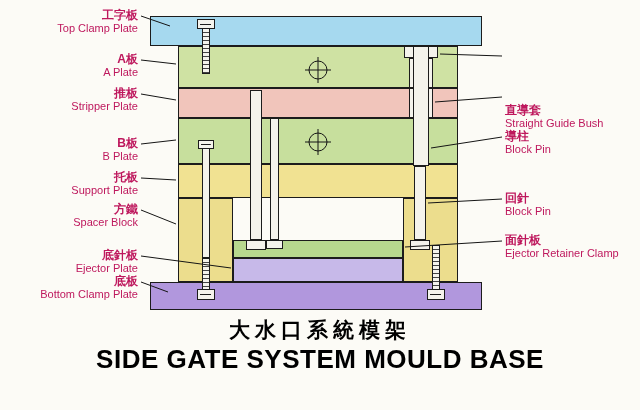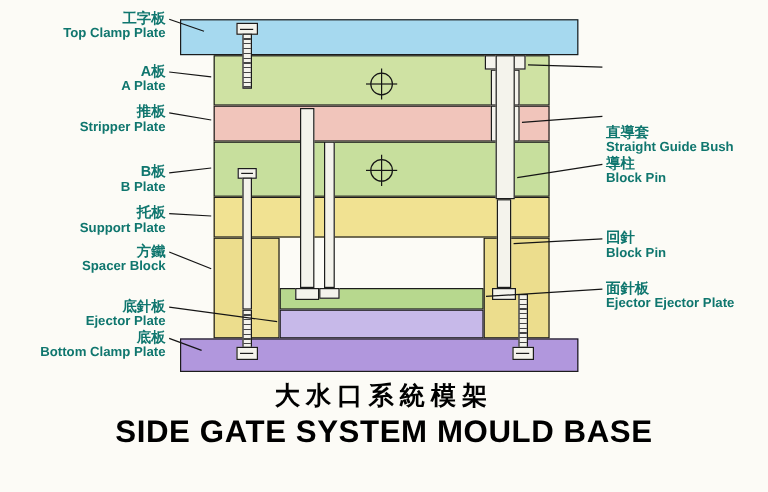--- a/index.html
+++ b/index.html
@@ -9,23 +9,23 @@
 
   
   .plate { position:absolute; border:1px solid #1c1c1c; z-index:1; }
   .pin   { position:absolute; border:1px solid #1c1c1c; z-index:2; background:#f4f3ec; }
   .threaded { background-image:repeating-linear-gradient(to bottom, transparent 0 3px, #444 3px 4px); }
   .bolt-head { background-image:linear-gradient(#1c1c1c,#1c1c1c); background-repeat:no-repeat; background-size:70% 1px; background-position:center; }
 
   .overlay { position:absolute; left:0; top:0; z-index:3; pointer-events:none; }
 
   
-  .label { position:absolute; z-index:4; color:#0f766e; line-height:1.2; }
+  .label { position:absolute; z-index:4; color:#be185d; line-height:1.2; }
   .label .zh { display:block; font-size:12px; font-weight:bold; }
-  .label .en { display:block; font-size:11px; font-weight:bold; }
+  .label .en { display:block; font-size:11px; font-weight:normal; }
   .label.left  { left:0; width:138px; text-align:right; }
   .label.right { left:505px; width:134px; text-align:left; }
 
   .title-zh { position:absolute; z-index:4; top:316px; left:0; width:100%; text-align:center;
               font-size:21px; font-weight:bold; letter-spacing:5px; color:#000; }
   .title-en { position:absolute; z-index:4; top:344px; left:0; width:100%; text-align:center;
               font-size:26px; font-weight:bold; letter-spacing:0.5px; color:#000; }
 </style>
 </head>
 <body>
@@ -138,19 +138,19 @@
   <div class="label right" style="top:129px">
     <span class="zh">導柱</span>
     <span class="en">Block Pin</span>
   </div>
   <div class="label right" style="top:191px">
     <span class="zh">回針</span>
     <span class="en">Block Pin</span>
   </div>
   <div class="label right" style="top:233px">
     <span class="zh">面針板</span>
-    <span class="en">Ejector Ejector Plate</span>
+    <span class="en">Ejector Retainer Clamp</span>
   </div>
 
   <div class="title-zh">大水口系統模架</div>
   <div class="title-en">SIDE GATE SYSTEM MOULD BASE</div>
 
 </div>
 
 </body></html>

